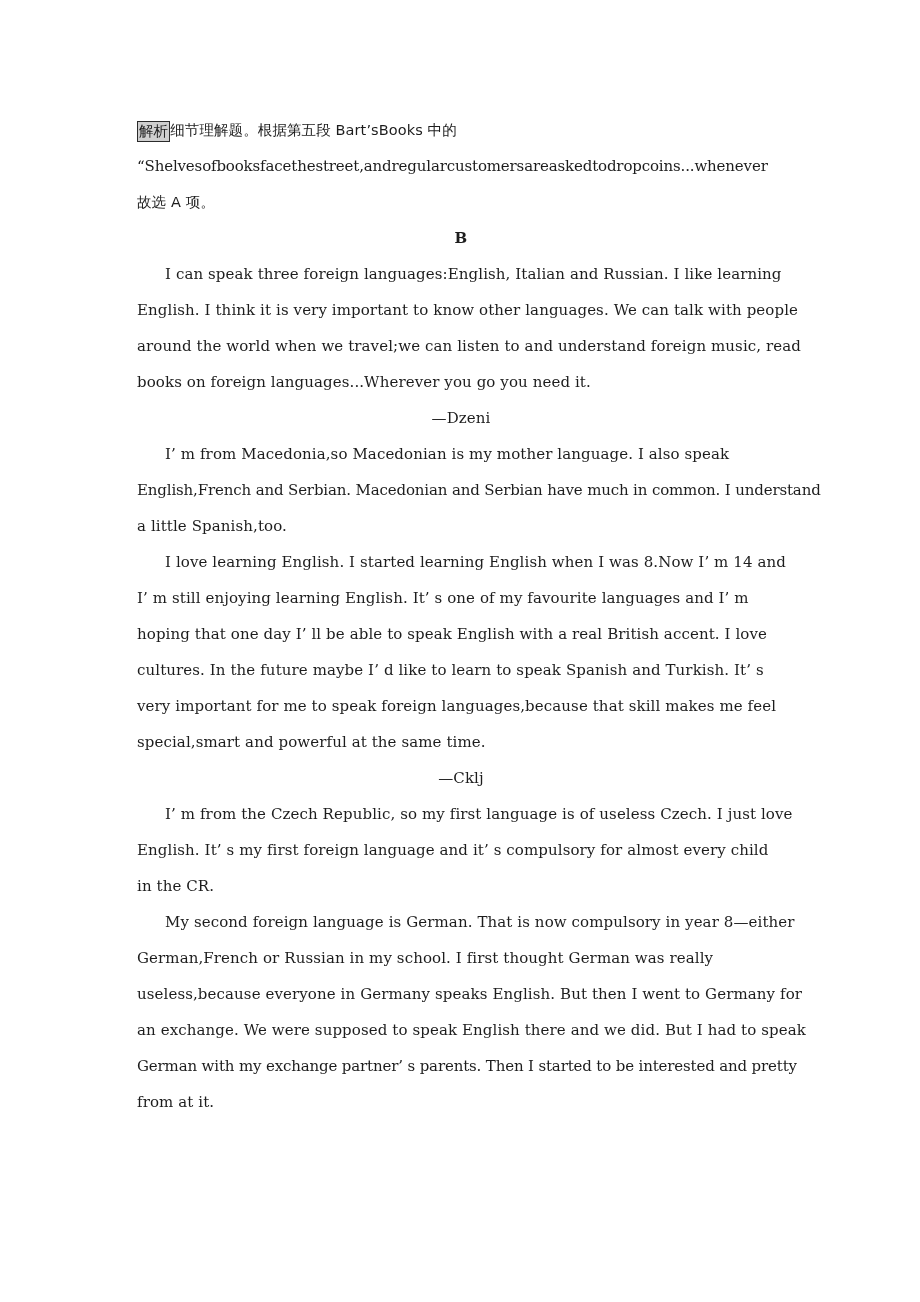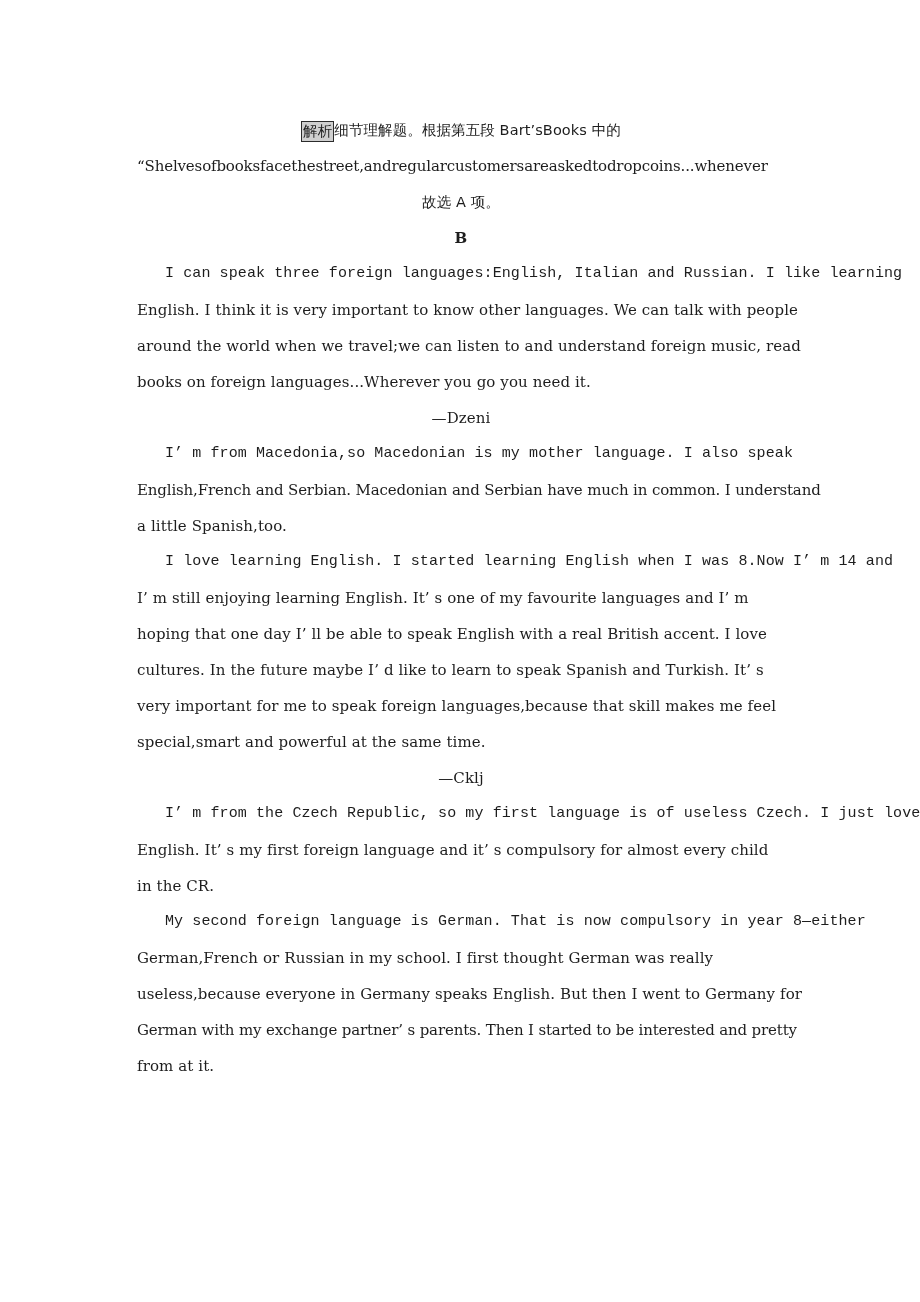--- a/index.html
+++ b/index.html
@@ -33,25 +33,23 @@
   .line {
     font-size: 15px;
     line-height: 36px;
     white-space: nowrap;
     letter-spacing: 0.1px;
     color: #1d1d1d;
   }
   .line.cjk {
     font-family: "DejaVu Sans", "Liberation Sans", sans-serif;
     font-size: 14.5px;
-    text-align: center;
   }
   .indent {
     padding-left: 28px;
-    font-family: Liberation Mono, monospace;
   }
   .center {
     text-align: center;
     white-space: normal;
   }
   .right {
     text-align: center;
     white-space: normal;
   }
   .bold {
@@ -106,17 +104,18 @@
     <div class="line"><span>special,smart and powerful at the same time.</span></div>
     <div class="line right"><span>—Cklj</span></div>
 
     <div class="line indent"><span>I’ m from the Czech Republic, so my first language is of useless Czech. I just love</span></div>
     <div class="line"><span>English. It’ s my first foreign language and it’ s compulsory for almost every child</span></div>
     <div class="line"><span>in the CR.</span></div>
 
     <div class="line indent"><span>My second foreign language is German. That is now compulsory in year 8—either</span></div>
     <div class="line"><span>German,French or Russian in my school. I first thought German was really</span></div>
     <div class="line"><span>useless,because everyone in Germany speaks English. But then I went to Germany for</span></div>
+    <div class="line"><span>an exchange. We were supposed to speak English there and we did. But I had to speak</span></div>
     <div class="line"><span class="tight">German with my exchange partner’ s parents. Then I started to be interested and pretty</span></div>
     <div class="line"><span>from at </span><span class="u">it</span><span>.</span></div>
 
   </div>
 </div>
 
 </body></html>

